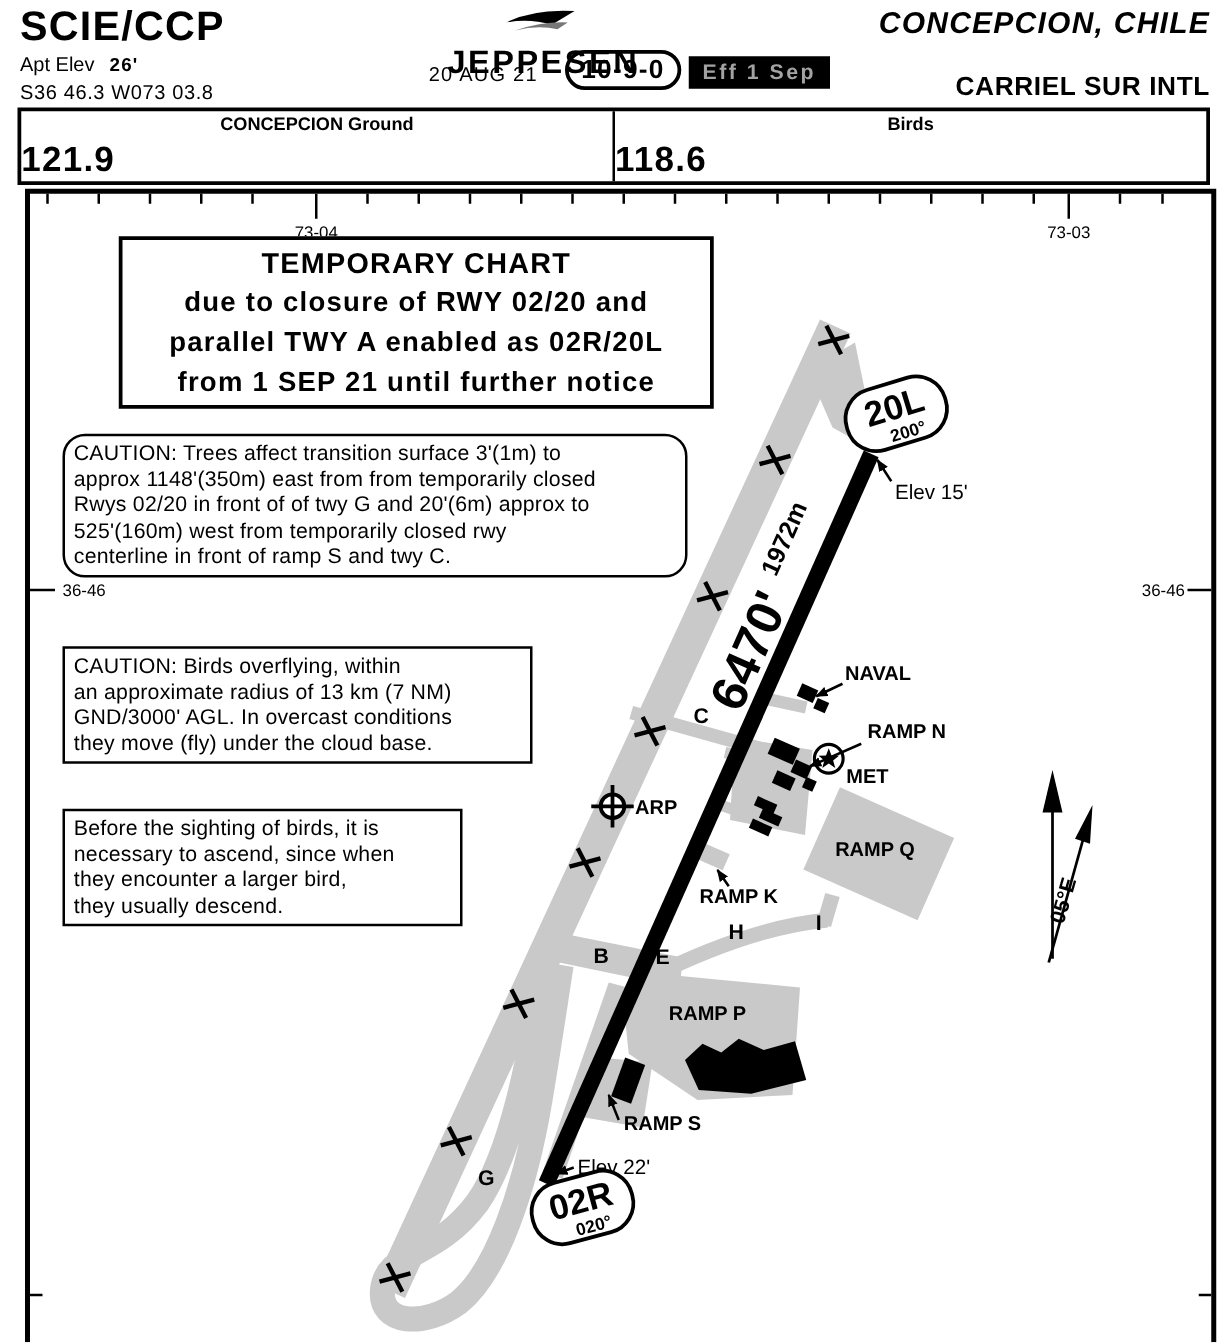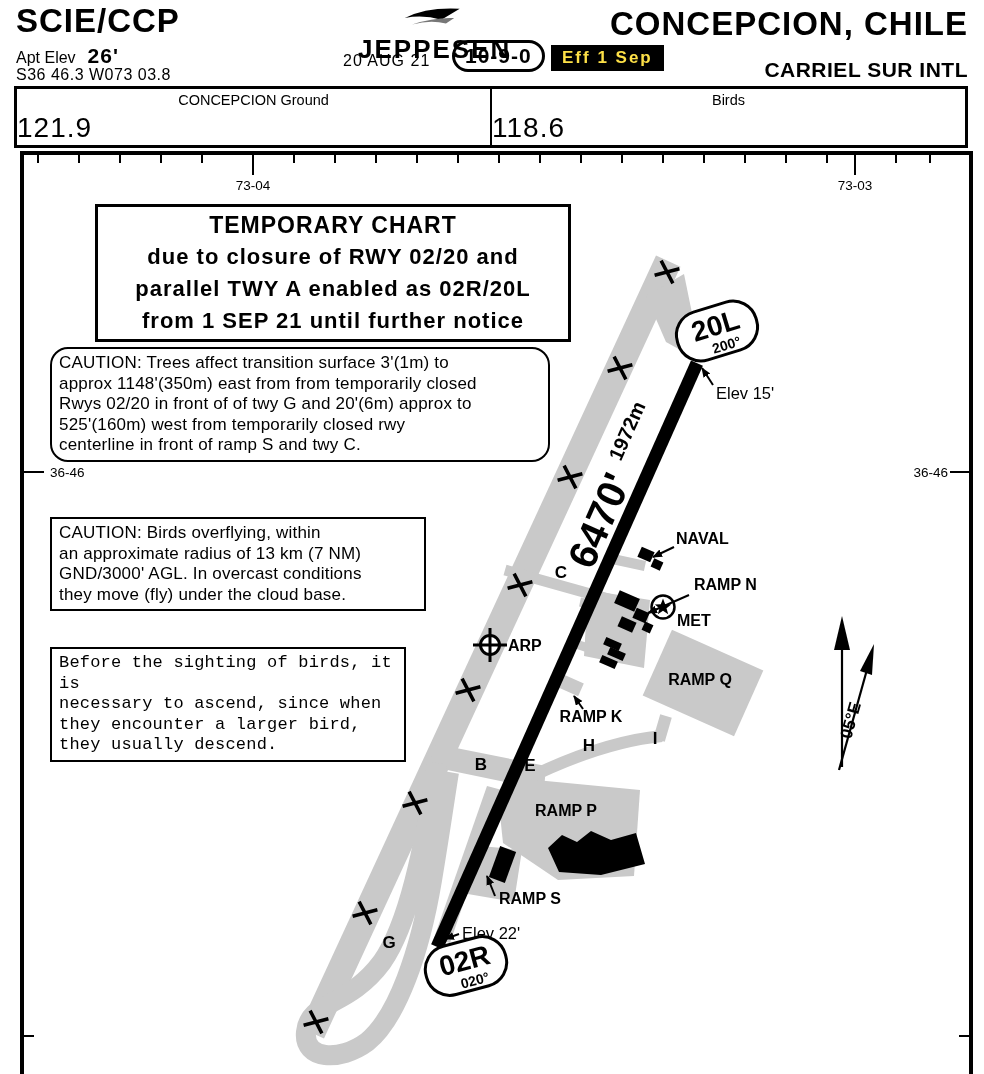--- a/index.html
+++ b/index.html
@@ -2,49 +2,49 @@
 <html><head>
 <meta charset="utf-8">
 <style>
   html,body{margin:0;padding:0;background:#fff;}
   .page{position:relative;width:984px;height:1074px;background:#fff;color:#000;
         font-family:"Liberation Sans",sans-serif;overflow:hidden;}
   .abs{position:absolute;}
   
   .hdr-code{left:16px;top:2px;font-size:33px;font-weight:bold;letter-spacing:1px;}
   .hdr-elev{left:16px;top:44px;font-size:16px;}
-  .hdr-elev b{font-size:21px;margin-left:12px;letter-spacing:1px;}
+  .hdr-elev b{font-size:15px;margin-left:12px;letter-spacing:1px;}
   .hdr-coords{left:16px;top:66px;font-size:16px;letter-spacing:.5px;}
   .logo{left:358px;top:6px;display:flex;align-items:center;gap:4px;flex-direction:column;}
   .logo .brand{font-size:26px;font-weight:bold;letter-spacing:2px;}
   .hdr-date{left:343px;top:52px;font-size:16px;letter-spacing:1px;}
   .pill{left:452px;top:40px;border:3px solid #000;border-radius:18px;
         padding:1px 10px;font-size:21px;font-weight:bold;letter-spacing:1px;}
-  .badge{left:551px;top:45px;background:#000;color:#fde047;font-size:17px;
+  .badge{left:551px;top:45px;background:#000;color:#a3a3a3;font-size:17px;
          font-weight:bold;padding:3px 11px;letter-spacing:2px;}
-  .hdr-loc{right:16px;top:5px;font-size:33px;font-weight:bold;letter-spacing:1px;}
+  .hdr-loc{right:16px;top:5px;font-size:24px;font-weight:bold;letter-spacing:1px;font-style:italic;}
   .hdr-apt{right:16px;top:58px;font-size:21px;font-weight:bold;letter-spacing:.5px;}
   
   .freq-box{left:14px;top:86px;width:954px;height:62px;border:3px solid #000;
-            box-sizing:border-box;display:flex;z-index:3;background:#fff;}
+            box-sizing:border-box;display:flex;z-index:3;background:#fff;font-weight:bold;}
   .freq-cell{flex:1;position:relative;}
   .freq-cell.right{border-left:2px solid #000;}
   .freq-label{position:absolute;top:3px;width:100%;text-align:center;font-size:14.5px;}
   .freq-value{position:absolute;bottom:1px;width:100%;text-align:left;
               font-size:28px;letter-spacing:1px;}
   
   .map-box{background:#fff;z-index:2;box-sizing:border-box;}
-  .notice{left:95px;top:204px;width:476px;border:3px solid #000;text-align:center;
+  .notice{left:95px;top:189px;width:476px;border:3px solid #000;text-align:center;
           font-size:22px;font-weight:bold;line-height:32px;letter-spacing:1px;padding:2px 4px;}
   .notice .ln0{font-size:23px;}
   .caution{border:2px solid #000;font-size:17px;line-height:20.5px;
            letter-spacing:.2px;padding:4px 7px;}
   .c-trees{left:50px;top:347px;width:500px;border-radius:18px;}
   .c-birds{left:50px;top:517px;width:376px;}
-  .c-note{left:50px;top:647px;width:356px;font-family:Liberation Mono, monospace;}
+  .c-note{left:50px;top:647px;width:320px;}
   
   .map{position:absolute;left:0;top:148px;z-index:1;}
   .twy{fill:#c9c9c9;stroke:none;}
   .twyl{stroke:#c9c9c9;fill:none;}
   .bld{fill:#000;stroke:none;}
   .ldr{stroke:#000;stroke-width:2;fill:none;marker-end:url(#ah);}
   .xmk{stroke:#000;stroke-width:3.5;fill:none;}
   .lbl{font-family:"Liberation Sans",sans-serif;font-size:16px;font-weight:bold;fill:#000;}
   .twyL{font-family:"Liberation Sans",sans-serif;font-size:17px;font-weight:bold;fill:#000;}
   .elv{font-family:"Liberation Sans",sans-serif;font-size:16.5px;fill:#000;}

